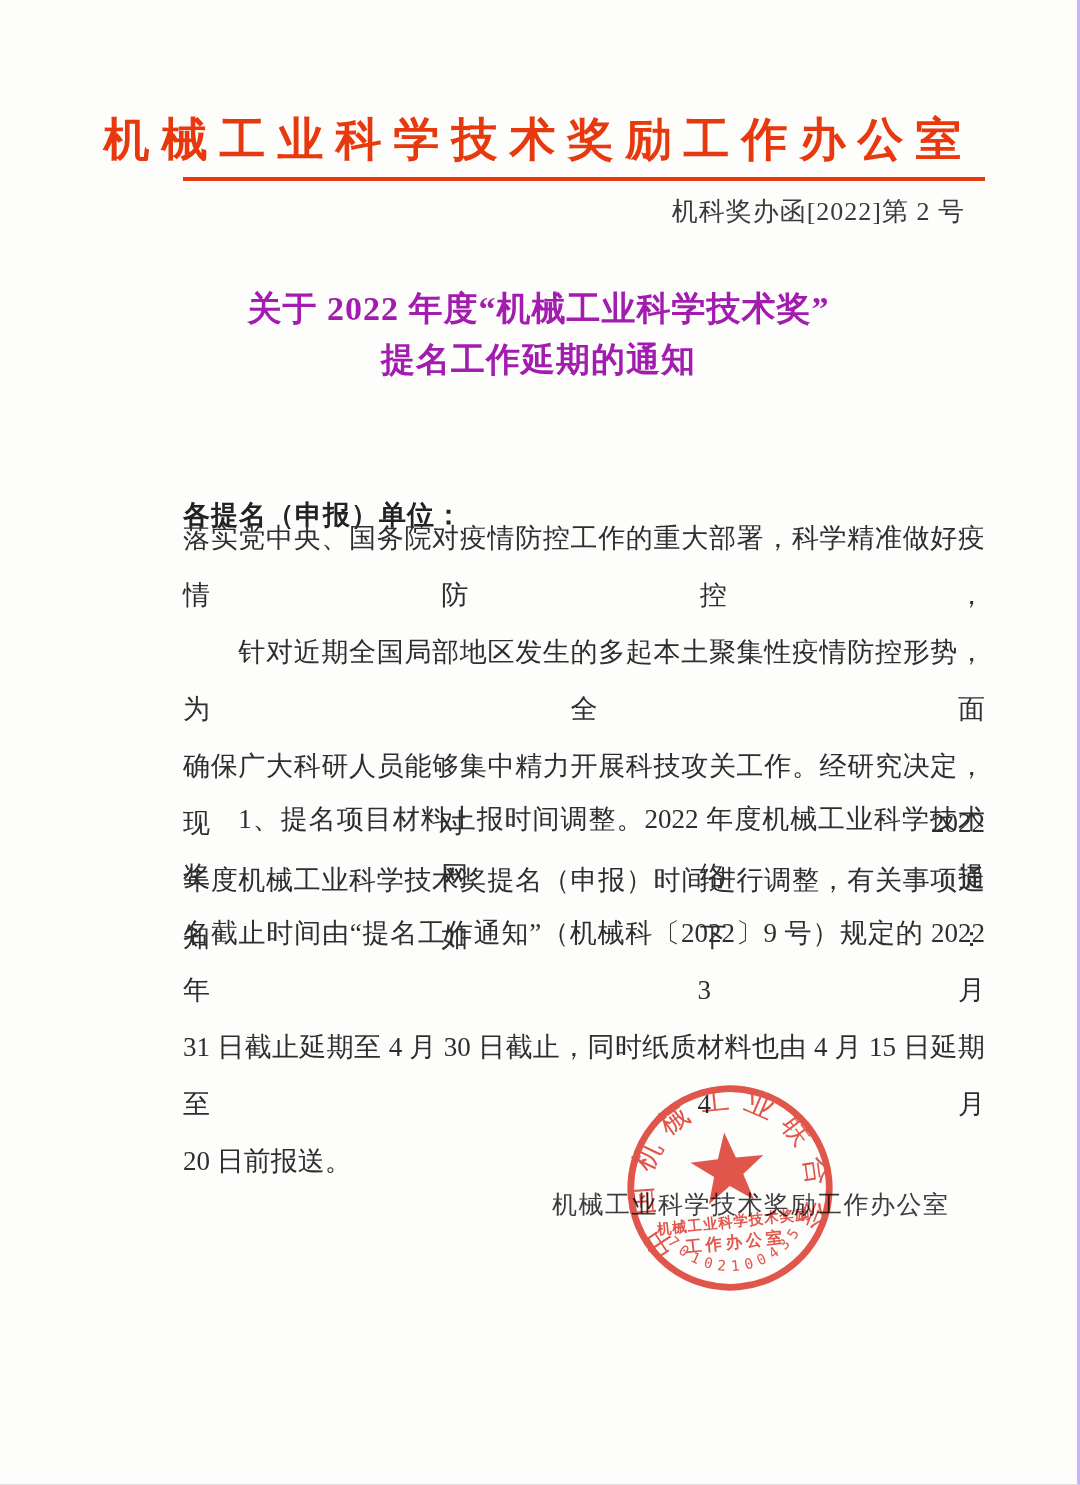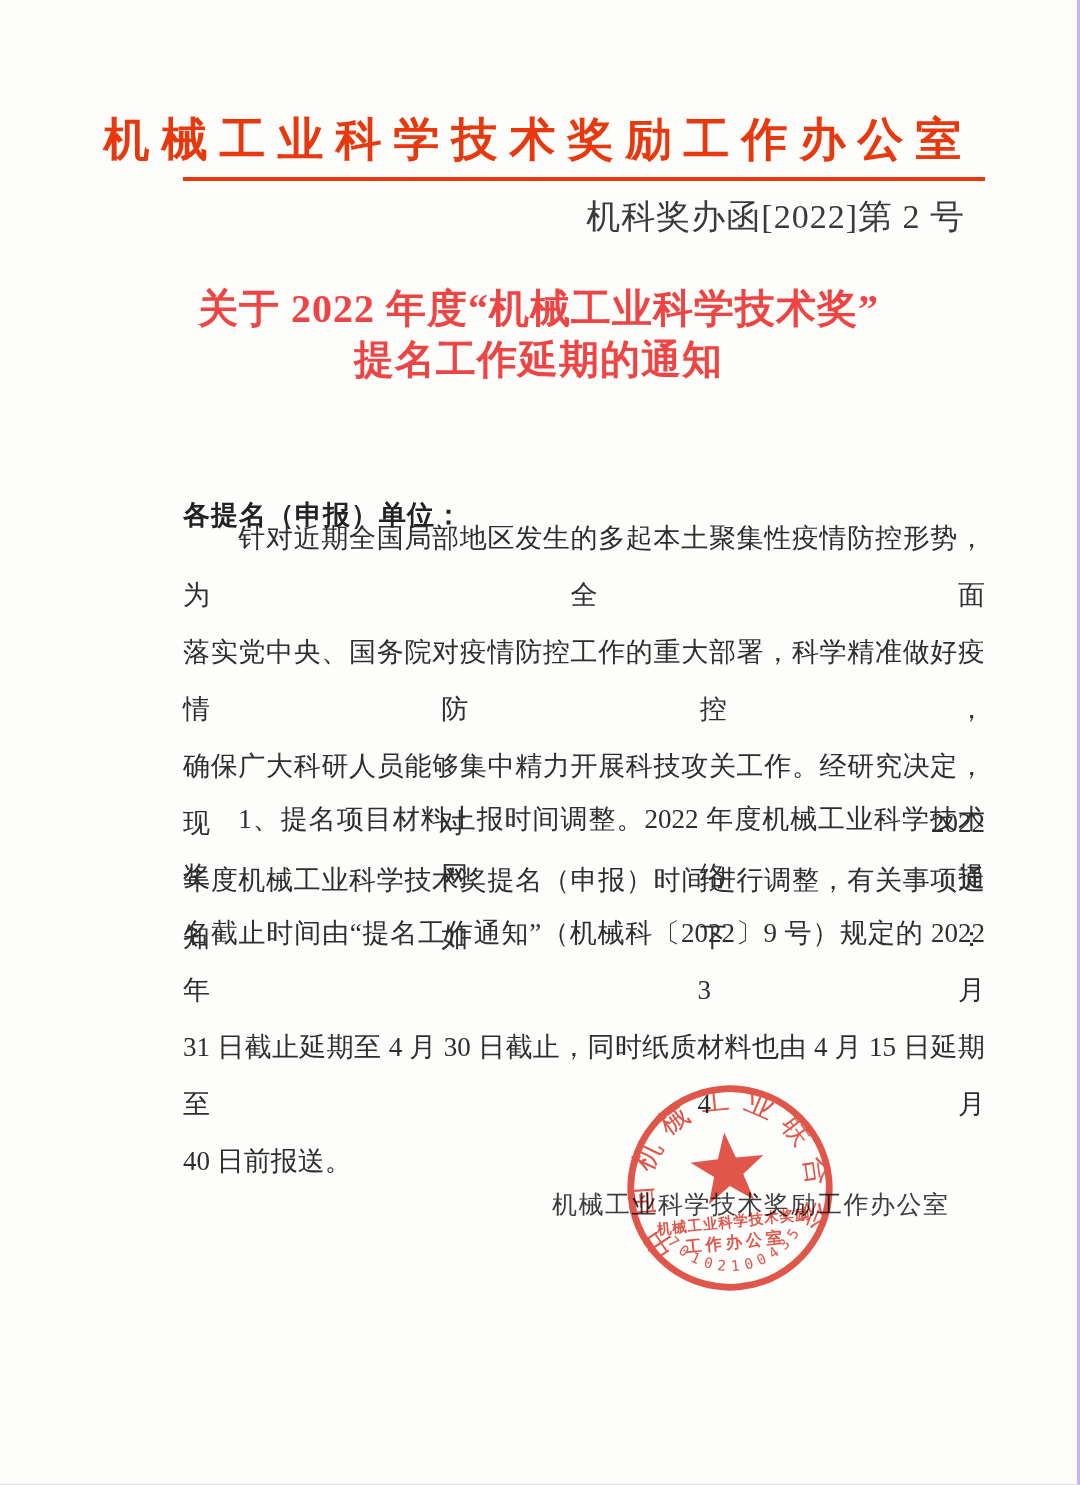--- a/index.html
+++ b/index.html
@@ -32,33 +32,33 @@
     position: absolute;
     top: 177px; left: 183px;
     width: 802px; height: 4px;
     background: #e8380e;
   }
   .hdr-docno {
     position: absolute;
     top: 194px; left: 183px; width: 802px;
     text-align: right;
     padding-right: 20px;
-    font-size: 34px;
+    font-size: 26px;
     color: #3a3a3a;
     letter-spacing: 1px;
   }
 
   
   .title {
     position: absolute;
     top: 283px; left: 0; width: 100%;
     text-align: center;
-    font-size: 40px;
+    font-size: 34px;
     font-weight: bold;
-    color: #ef4444;
+    color: #a21caf;
     line-height: 51px;
     letter-spacing: 1px;
   }
 
   
   .salutation {
     position: absolute;
     top: 452px; left: 183px; width: 802px;
     font-size: 27px;
     font-weight: bold;
@@ -145,31 +145,31 @@
   <div class="hdr-docno">机科奖办函[2022]第 2 号</div>
 
   <div class="title">
     <div>关于 2022 年度“机械工业科学技术奖”</div>
     <div>提名工作延期的通知</div>
   </div>
 
   <div class="salutation">各提名（申报）单位：</div>
 
   <div class="para p1">
+    <div class="line j">落实党中央、国务院对疫情防控工作的重大部署，科学精准做好疫情防控，</div>
     <div class="line j ind">针对近期全国局部地区发生的多起本土聚集性疫情防控形势，为全面</div>
-    <div class="line j">落实党中央、国务院对疫情防控工作的重大部署，科学精准做好疫情防控，</div>
     <div class="line j">确保广大科研人员能够集中精力开展科技攻关工作。经研究决定，现对 2022</div>
     <div class="line j">年度机械工业科学技术奖提名（申报）时间进行调整，有关事项通知如下：</div>
   </div>
 
   <div class="para item1">
     <div class="line j ind">1、提名项目材料上报时间调整。2022 年度机械工业科学技术奖网络提</div>
     <div class="line j">名截止时间由“提名工作通知”（机械科〔2022〕9 号）规定的 2022 年 3 月</div>
     <div class="line j">31 日截止延期至 4 月 30 日截止，同时纸质材料也由 4 月 15 日延期至 4 月</div>
-    <div class="line">40 日前报送。</div>
+    <div class="line">20 日前报送。</div>
   </div>
 
 
   <div class="sig-office">机械工业科学技术奖励工作办公室</div>
 
   <svg class="seal" viewBox="0 0 220 220" aria-hidden="true">
     <defs>
       <path id="ringPath" d="M 47,163 A 82,82 0 1 1 173,163" fill="none"></path>
       <path id="numPath" d="M 35.5,153 A 86,86 0 0 0 184.5,153" fill="none"></path>
     </defs>

